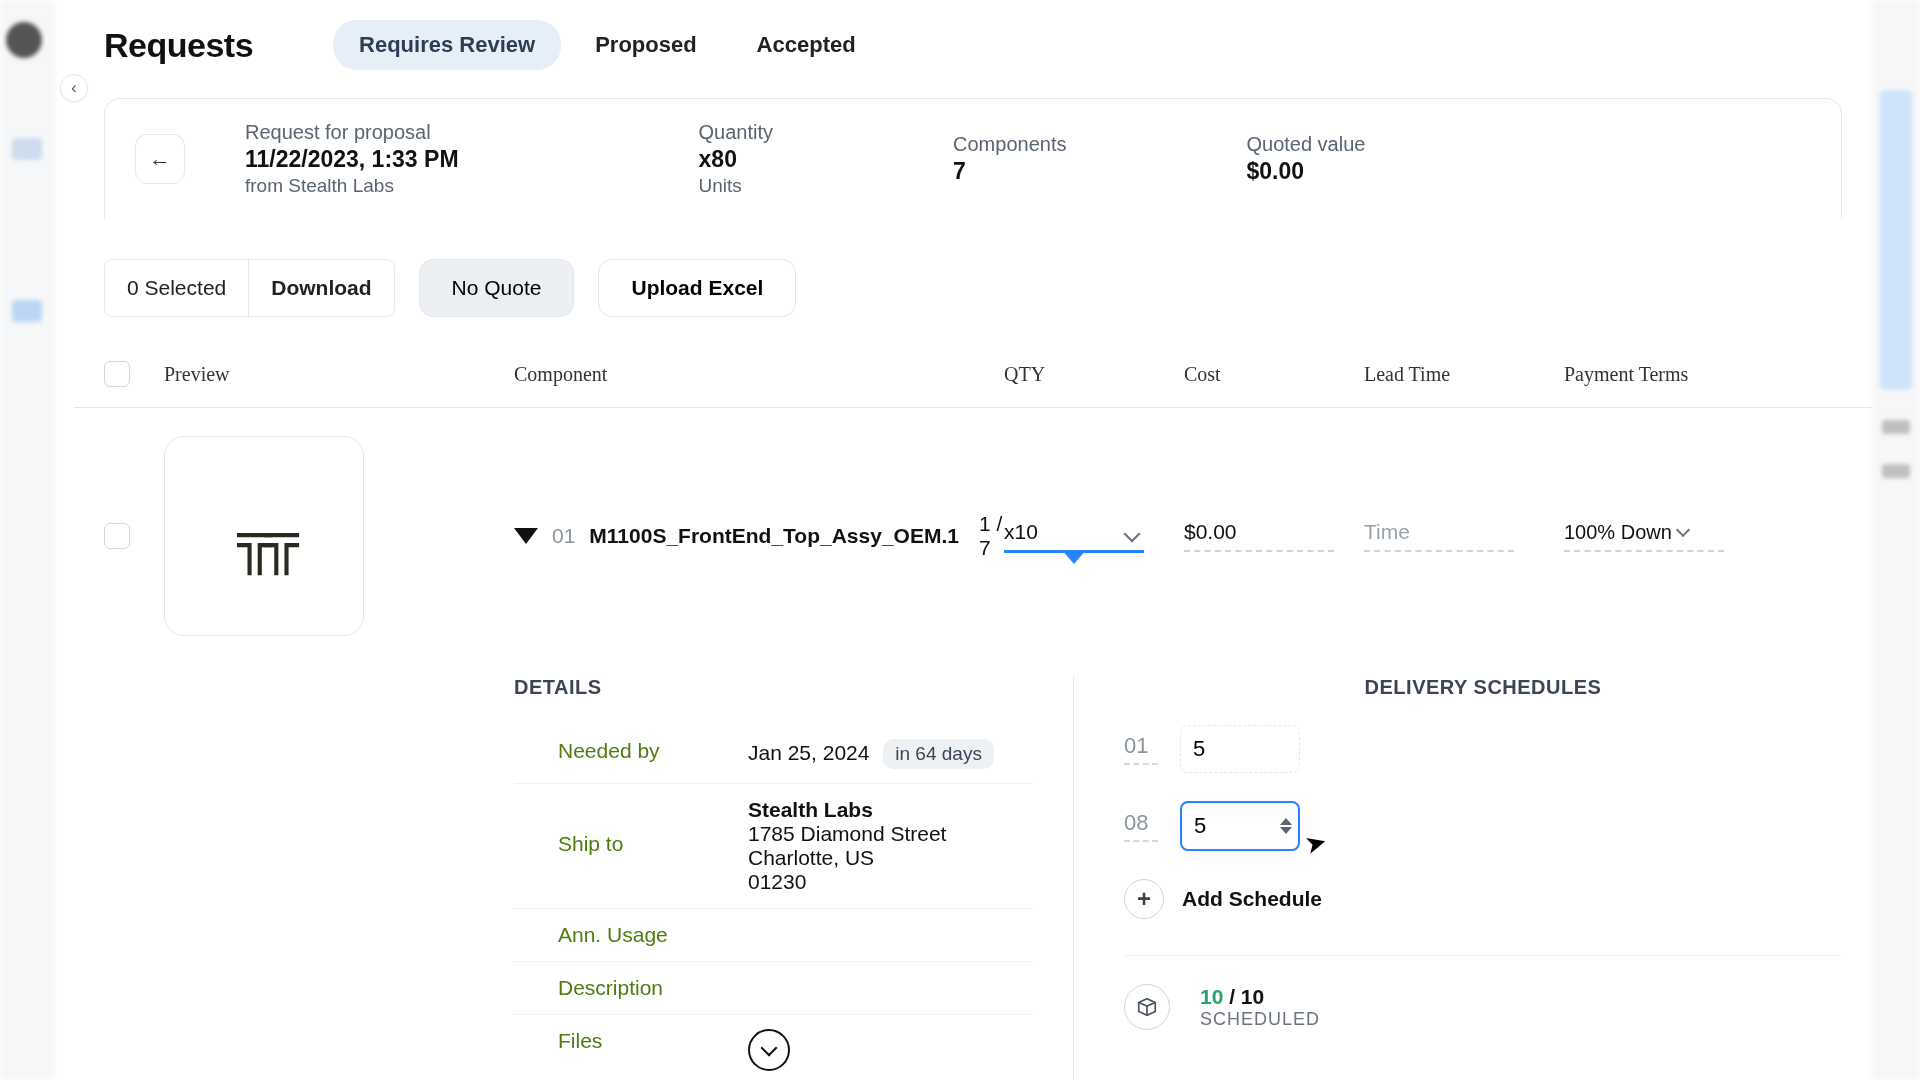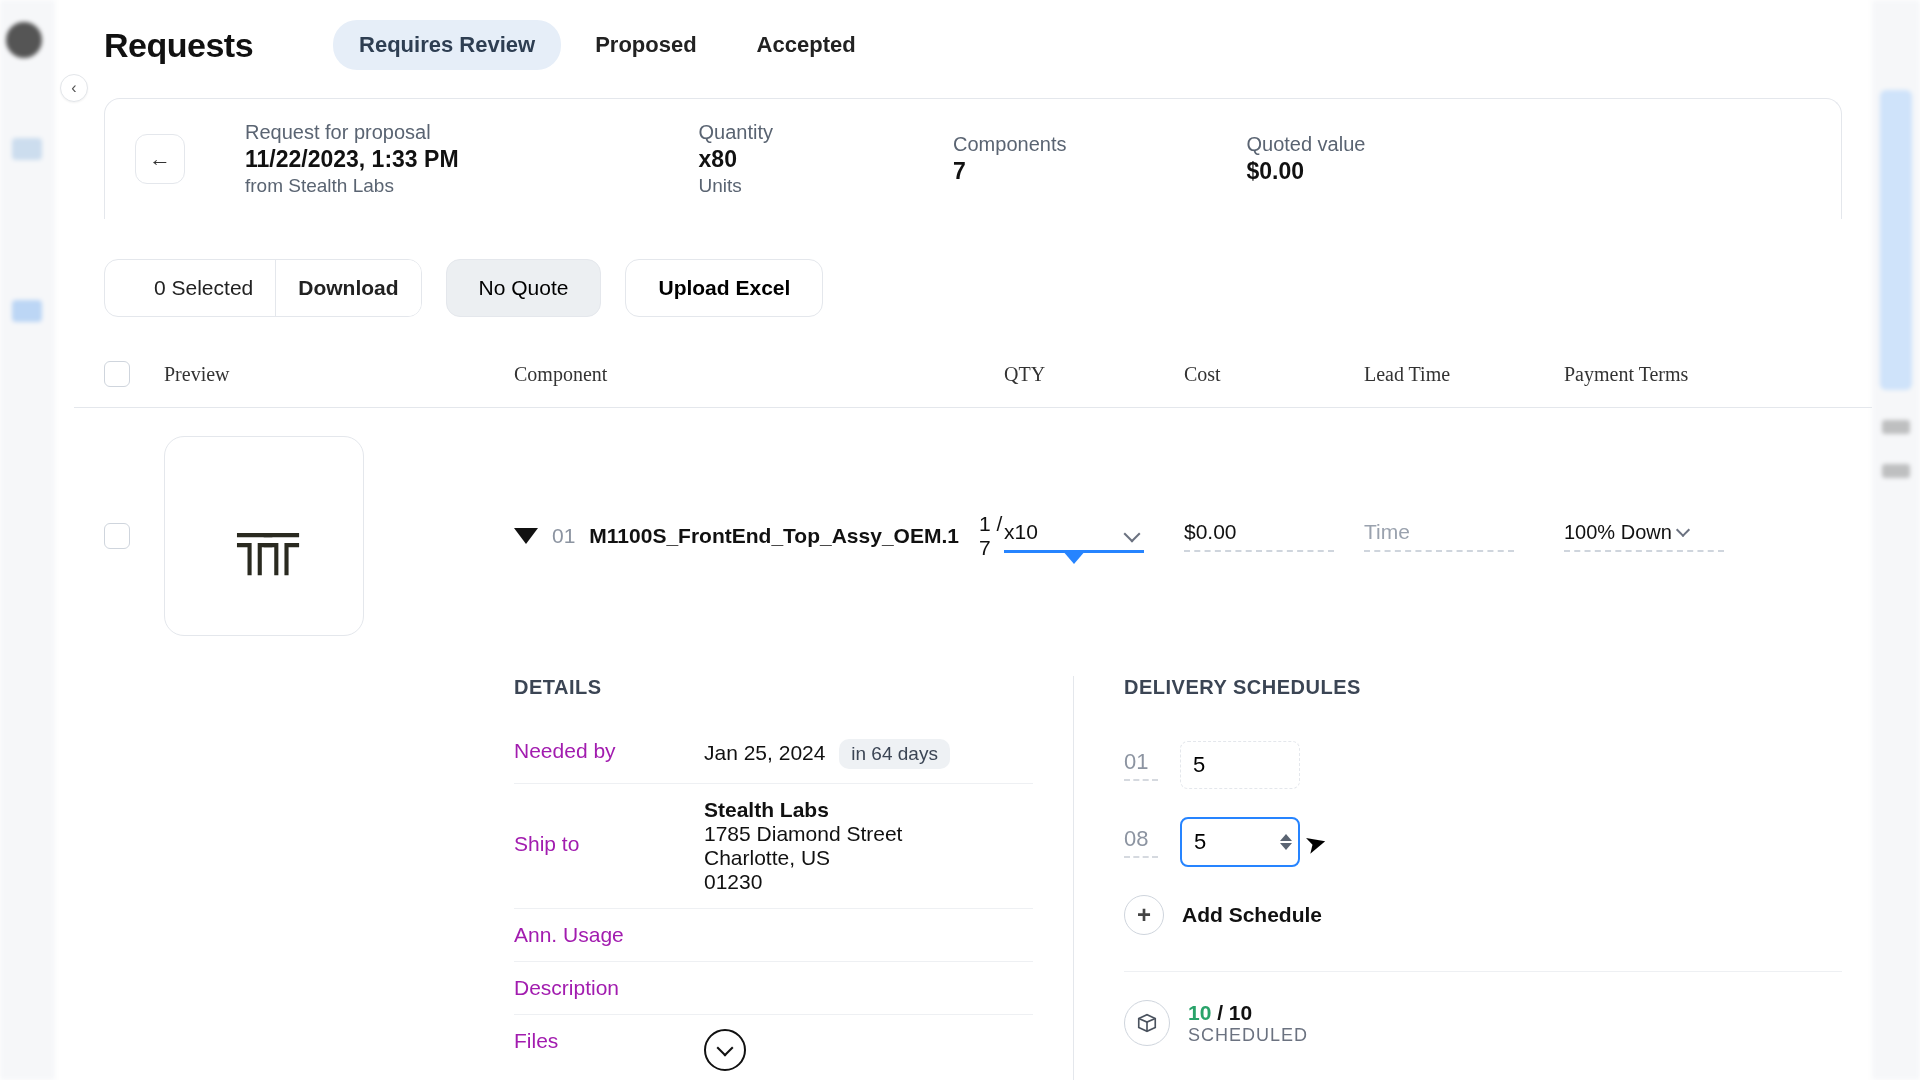--- a/index.html
+++ b/index.html
@@ -111,23 +111,22 @@
   .summary-block .sub   { font-size:19px; color:#5a6472; }
 
   
   .toolbar {
     margin: 40px 30px 0 30px;
     display:flex; gap: 24px; align-items:center;
   }
   .seg {
     display:flex;
     border:1px solid #e4e7ec;
-    border-radius:14px;
+    border-radius:9px;
     overflow:hidden;
-    padding-left:27px;
   }
   .seg .seg-btn {
     padding: 16px 22px;
     font-size:21px;
     font-weight:500;
     background:#fff;
     color:#222;
     cursor:pointer;
     border:none;
   }
@@ -269,40 +268,40 @@
   }
   .details-col h4 {
     font-size:20px; font-weight:700; letter-spacing:0.5px;
     color:#3b4554; margin-bottom: 26px;
   }
   .drow {
     display:flex; align-items:flex-start; gap: 30px;
     font-size:21px;
     padding: 14px 0;
   }
-  .drow .dlabel { width:160px; color:#a21caf; }
+  .drow .dlabel { width:160px; color:#4d7c0f;margin-left:44px; }
   .drow .dval { color:#111; }
   .chip { display:inline-block; background:#eef1f4; color:#3b4554; padding:4px 12px; border-radius:10px; font-size:19px; margin-left:8px; }
   .drow.border { border-bottom:1px solid #eef0f3; }
   .dl-icon {
     width:42px;height:42px;border:2px solid #111;border-radius:50%;
     display:flex;align-items:center;justify-content:center;cursor:pointer;
   }
   .dl-icon .arrow {
     width:12px;height:12px;border-right:2px solid #111;border-bottom:2px solid #111;
     transform:rotate(45deg); margin-bottom:4px;
   }
 
   .sched-col {
     grid-column:3;
     padding-left: 50px;
   }
   .sched-col h4 {
     font-size:20px; font-weight:700; letter-spacing:0.5px;
-    color:#3b4554; margin-bottom: 42px;
+    color:#3b4554; margin-bottom: 26px; text-align: center;
   }
   .sched-row {
     display:flex; align-items:center; gap:22px;
     margin-bottom: 28px;
     font-size:22px;
   }
   .sched-row .sidx {
     color:#8c94a1;
     width:34px;
     border-bottom:2px dashed #d5d9df;
@@ -341,21 +340,21 @@
   }
   .add-sched .plus-circ{
     width:40px;height:40px;border:1.5px solid #cfd5dd;border-radius:50%;
     display:flex;align-items:center;justify-content:center;
     font-size:24px; color:#444;
   }
 
   .sched-divider { border:none;border-top:1px solid #eef0f3; margin: 36px 0 28px 0; }
 
   .sched-summary {
-    display:flex; align-items:center; gap:18px;
+    display:flex; align-items:center; gap:30px;
   }
   .box-icon {
     width:46px;height:46px;border:1.5px solid #cfd5dd;border-radius:50%;
     display:flex;align-items:center;justify-content:center;
   }
   .box-icon svg { width:22px; height:22px; stroke:#4a525e; fill:none; stroke-width:1.8; }
   .sched-summary .nums { font-size:21px; font-weight:700; }
   .sched-summary .nums .done { color:#29a36a; }
   .sched-summary .lbl { font-size:18px; letter-spacing:1px; color:#6b7280; }
 

